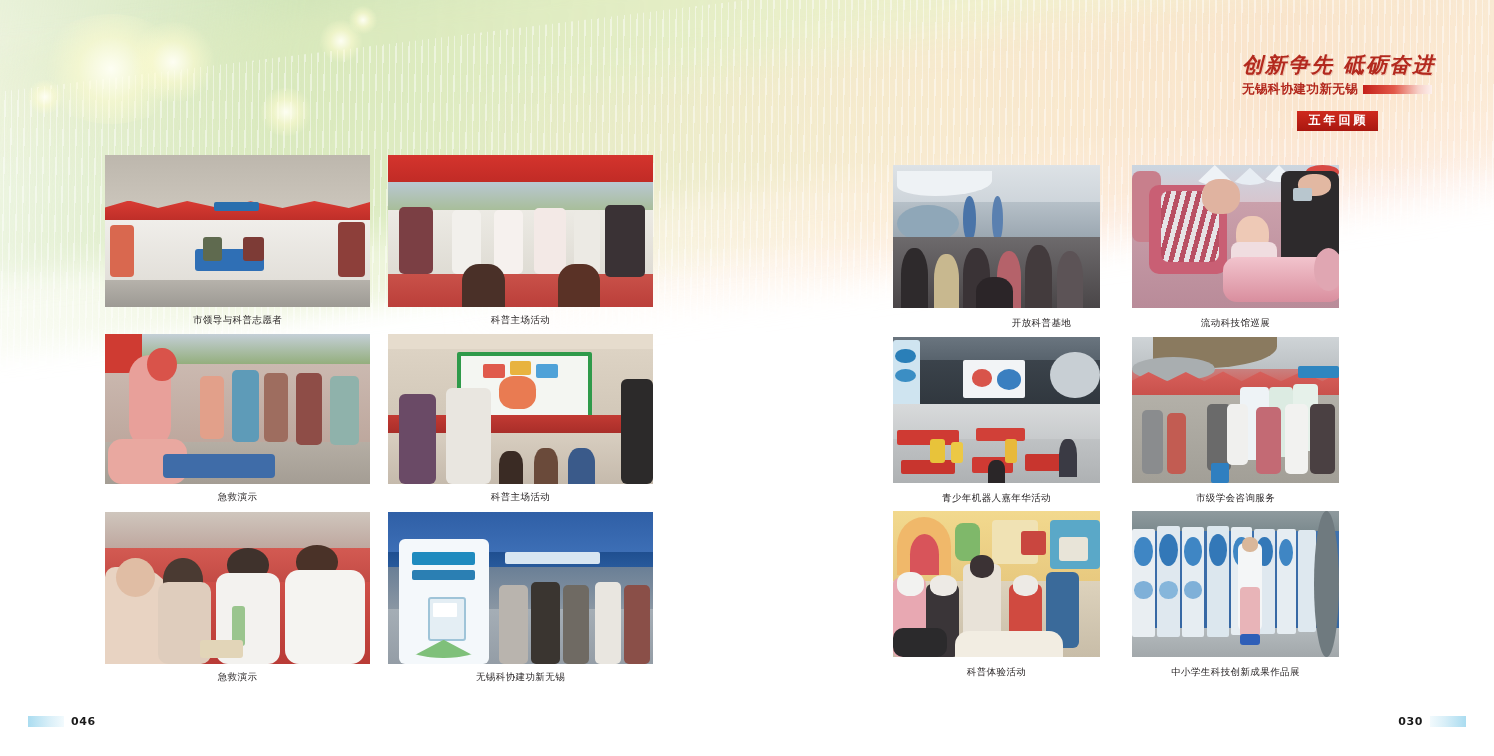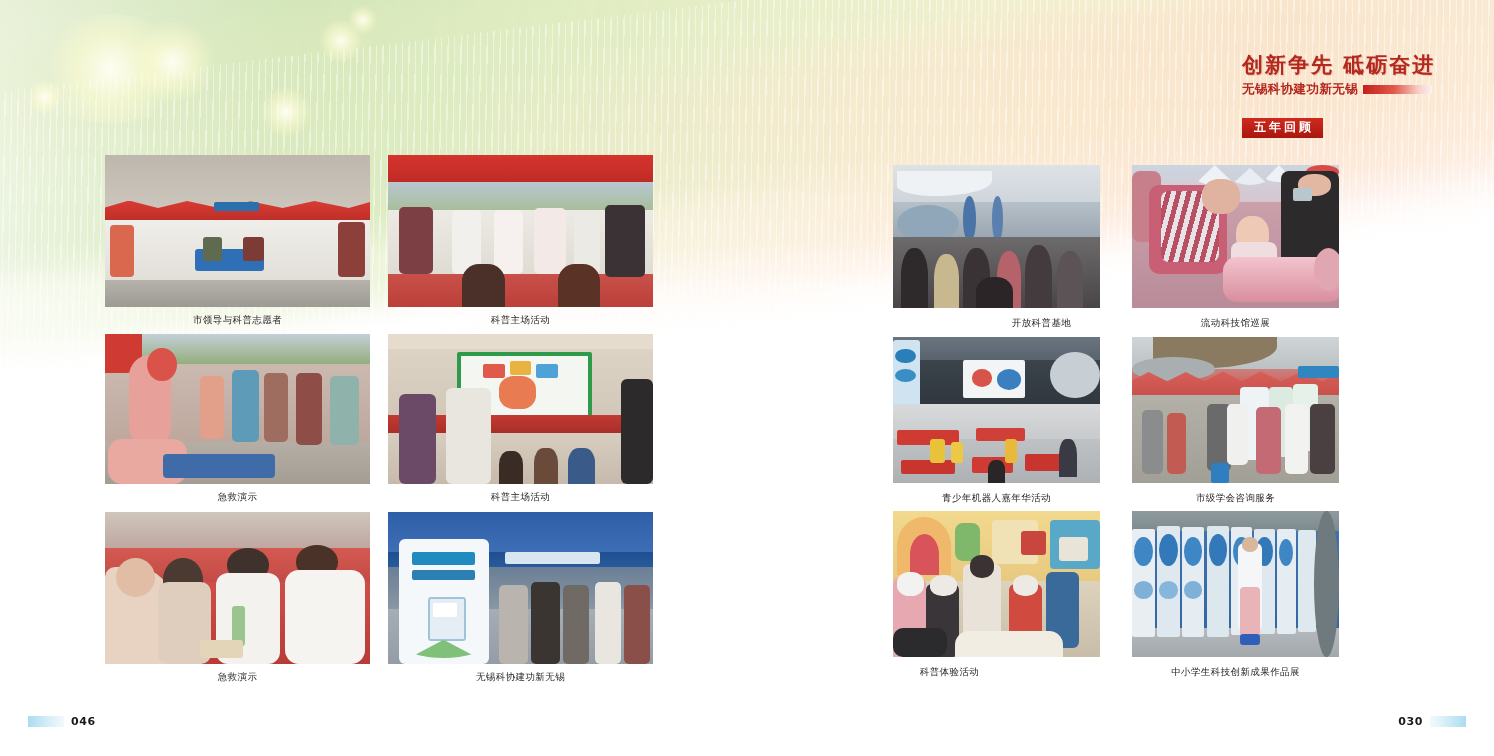--- a/index.html
+++ b/index.html
@@ -147,20 +147,21 @@
   .logo-block {
     position: absolute;
     right: 62px;
     top: 54px;
     width: 190px;
     text-align: center;
   }
   .logo-cal {
     font-family: "DejaVu Serif", "Liberation Serif", serif;
     font-weight: 700;
+    font-style: italic;
     font-size: 21px;
     letter-spacing: 2px;
     color: #b3291e;
     line-height: 1.05;
     white-space: nowrap;
     text-shadow: 1px 1px 0 rgba(180,40,30,0.18);
   }
   .logo-line2 {
     display: flex;
     align-items: center;
@@ -176,22 +177,22 @@
     color: #b3291e;
     white-space: nowrap;
   }
   .logo-bar {
     flex: 1;
     height: 9px;
     background: linear-gradient(90deg, #c4201a 0%, #e2594a 45%, #f6cfc7 80%, #fdf1ee 100%);
   }
   .logo-badge-row {
     display: flex;
-    justify-content: flex-start;
-    margin-top: 20px;
+    justify-content: center;
+    margin-top: 13px;
   }
   .logo-badge {
     background: linear-gradient(180deg, #cf2a1e 0%, #a9170f 100%);
     color: #ffffff;
     font-family: "DejaVu Sans", "Liberation Sans", sans-serif;
     font-weight: 700;
     font-size: 12px;
     letter-spacing: 3px;
     padding: 3px 9px 3px 12px;
     line-height: 1.15;
@@ -507,21 +508,21 @@
       <div class="blob" style="left:18%; top:44%; width:13%; height:14%; border-radius:45%; background:#edeae5;"></div>
       <div class="blob" style="left:34%; top:36%; width:18%; height:58%; border-radius:6px; background:#e8e2d8;"></div>
       <div class="blob" style="left:37%; top:30%; width:12%; height:16%; border-radius:45%; background:#3b3234;"></div>
       <div class="blob" style="left:56%; top:50%; width:16%; height:50%; border-radius:6px; background:#d04a40;"></div>
       <div class="blob" style="left:58%; top:44%; width:12%; height:14%; border-radius:45%; background:#edeae5;"></div>
       <div class="blob" style="left:74%; top:42%; width:16%; height:52%; border-radius:6px; background:#3a6a9a;"></div>
       <div class="blob" style="left:30%; top:82%; width:52%; height:18%; border-radius:14px 14px 0 0; background:#f2ede2;"></div>
       <div class="blob" style="left:0; top:80%; width:26%; height:20%; border-radius:10px; background:#2b2a2c;"></div>
     </div>
   </div>
-  <div class="caption" style="left:846px; top:666px; width:207px;">科普体验活动</div>
+  <div class="caption" style="left:893px; top:666px; width:207px;">科普体验活动</div>
 
   <div class="photo ph-l" style="left:1132px; top:511px; width:207px; height:146px;">
     <div class="inner">
       <div class="band" style="top:0; height:16%; background:linear-gradient(180deg,#8f9a9e,#79888c);"></div>
       <div class="band" style="top:14%; height:70%; background:linear-gradient(180deg,#3f72ae,#3566a2);"></div>
       <div class="band" style="top:80%; height:20%; background:linear-gradient(180deg,#b4babd,#a2a8ab);"></div>
       <div class="blob" style="left:0; top:12%; width:11%; height:74%; border-radius:2px; background:#e9eef2;"></div>
       <div class="blob" style="left:12%; top:10%; width:11%; height:76%; border-radius:2px; background:#dfe8ef;"></div>
       <div class="blob" style="left:24%; top:11%; width:11%; height:75%; border-radius:2px; background:#e6edf2;"></div>
       <div class="blob" style="left:36%; top:10%; width:11%; height:76%; border-radius:2px; background:#dce7ee;"></div>

